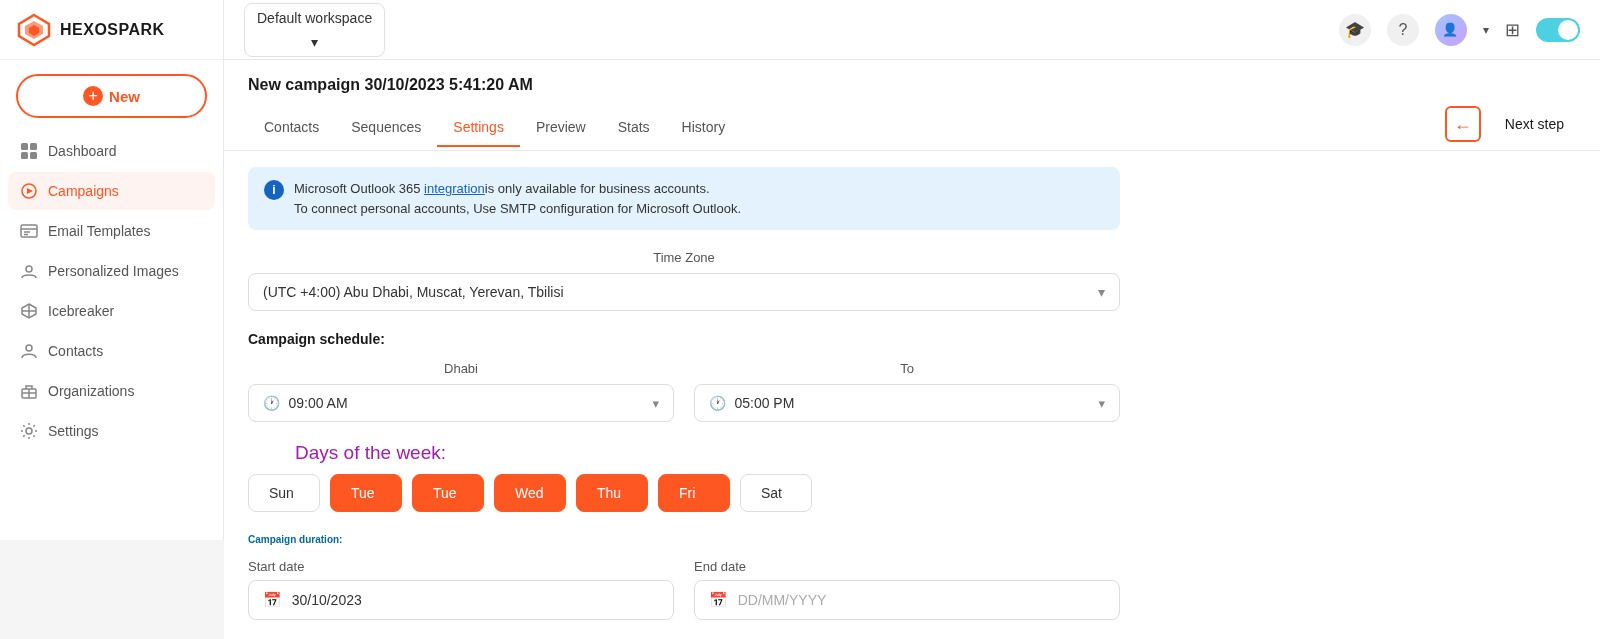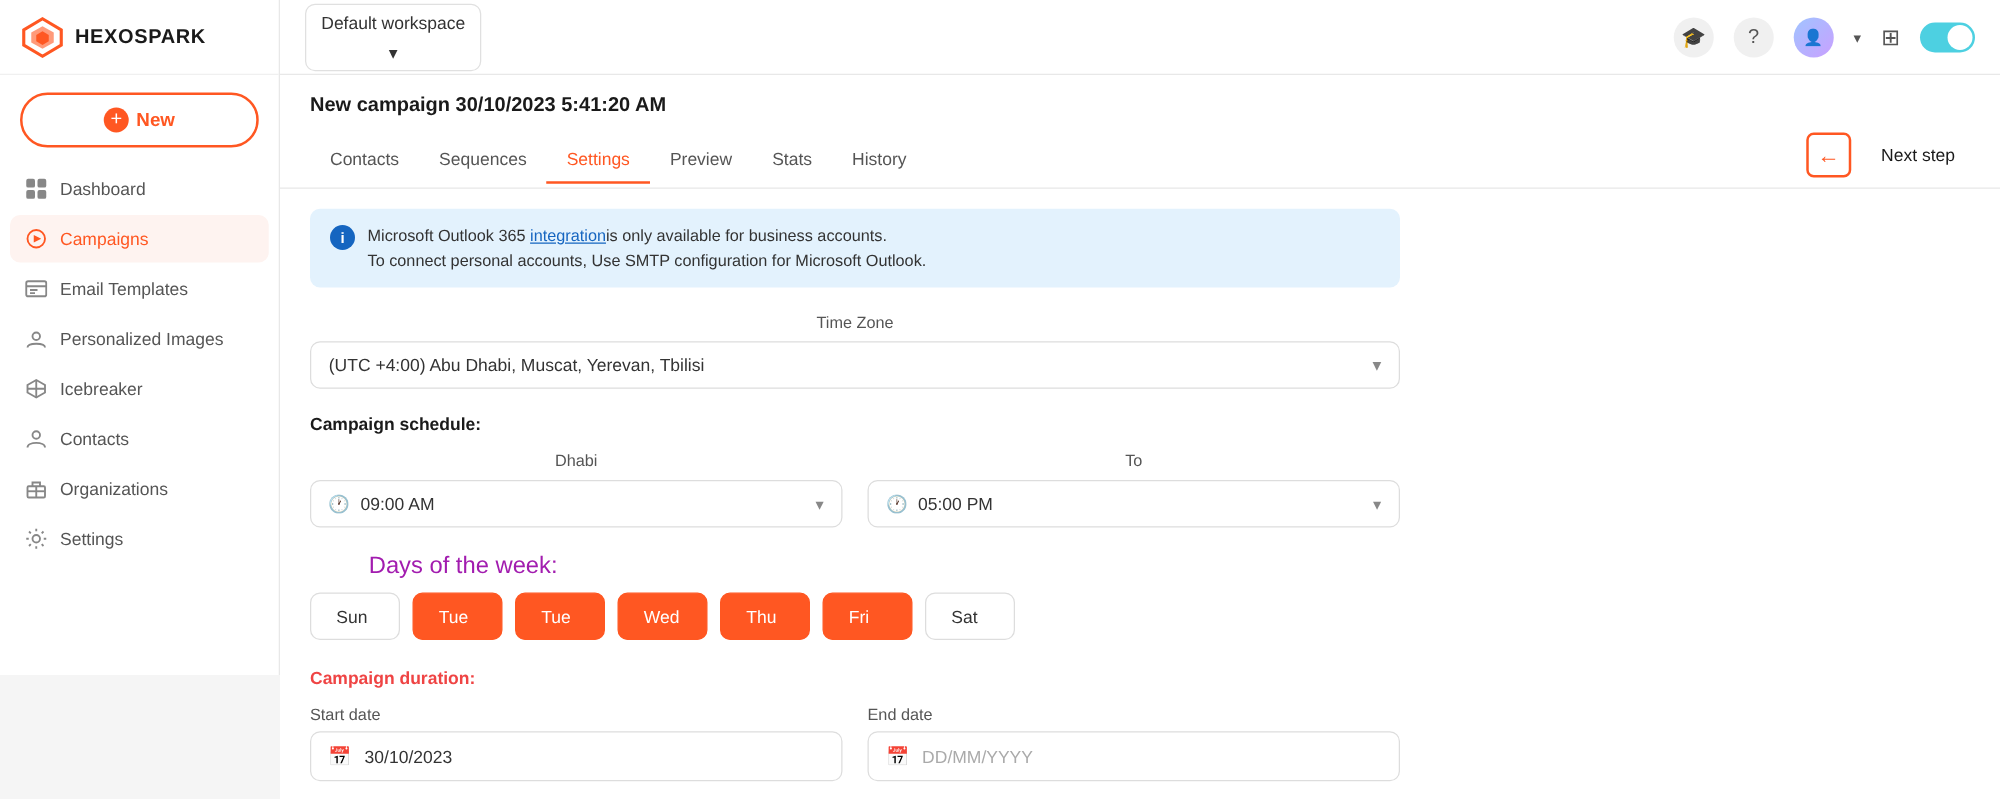--- a/index.html
+++ b/index.html
@@ -334,23 +334,23 @@
       color: #fff;
       border-color: #ff5722;
     }
     .day-btn.inactive {
       background: #fff;
       color: #333;
       border: 1px solid #ddd;
     }
 
     .duration-title {
-      font-size: 14px;
+      font-size: 10px;
       font-weight: 600;
-      color: #ef4444;
+      color: #0369a1;
       margin-bottom: 14px;
     }
     .date-row {
       display: flex;
       gap: 20px;
     }
     .date-field { flex: 1; }
     .date-label {
       font-size: 13px;
       color: #555;

